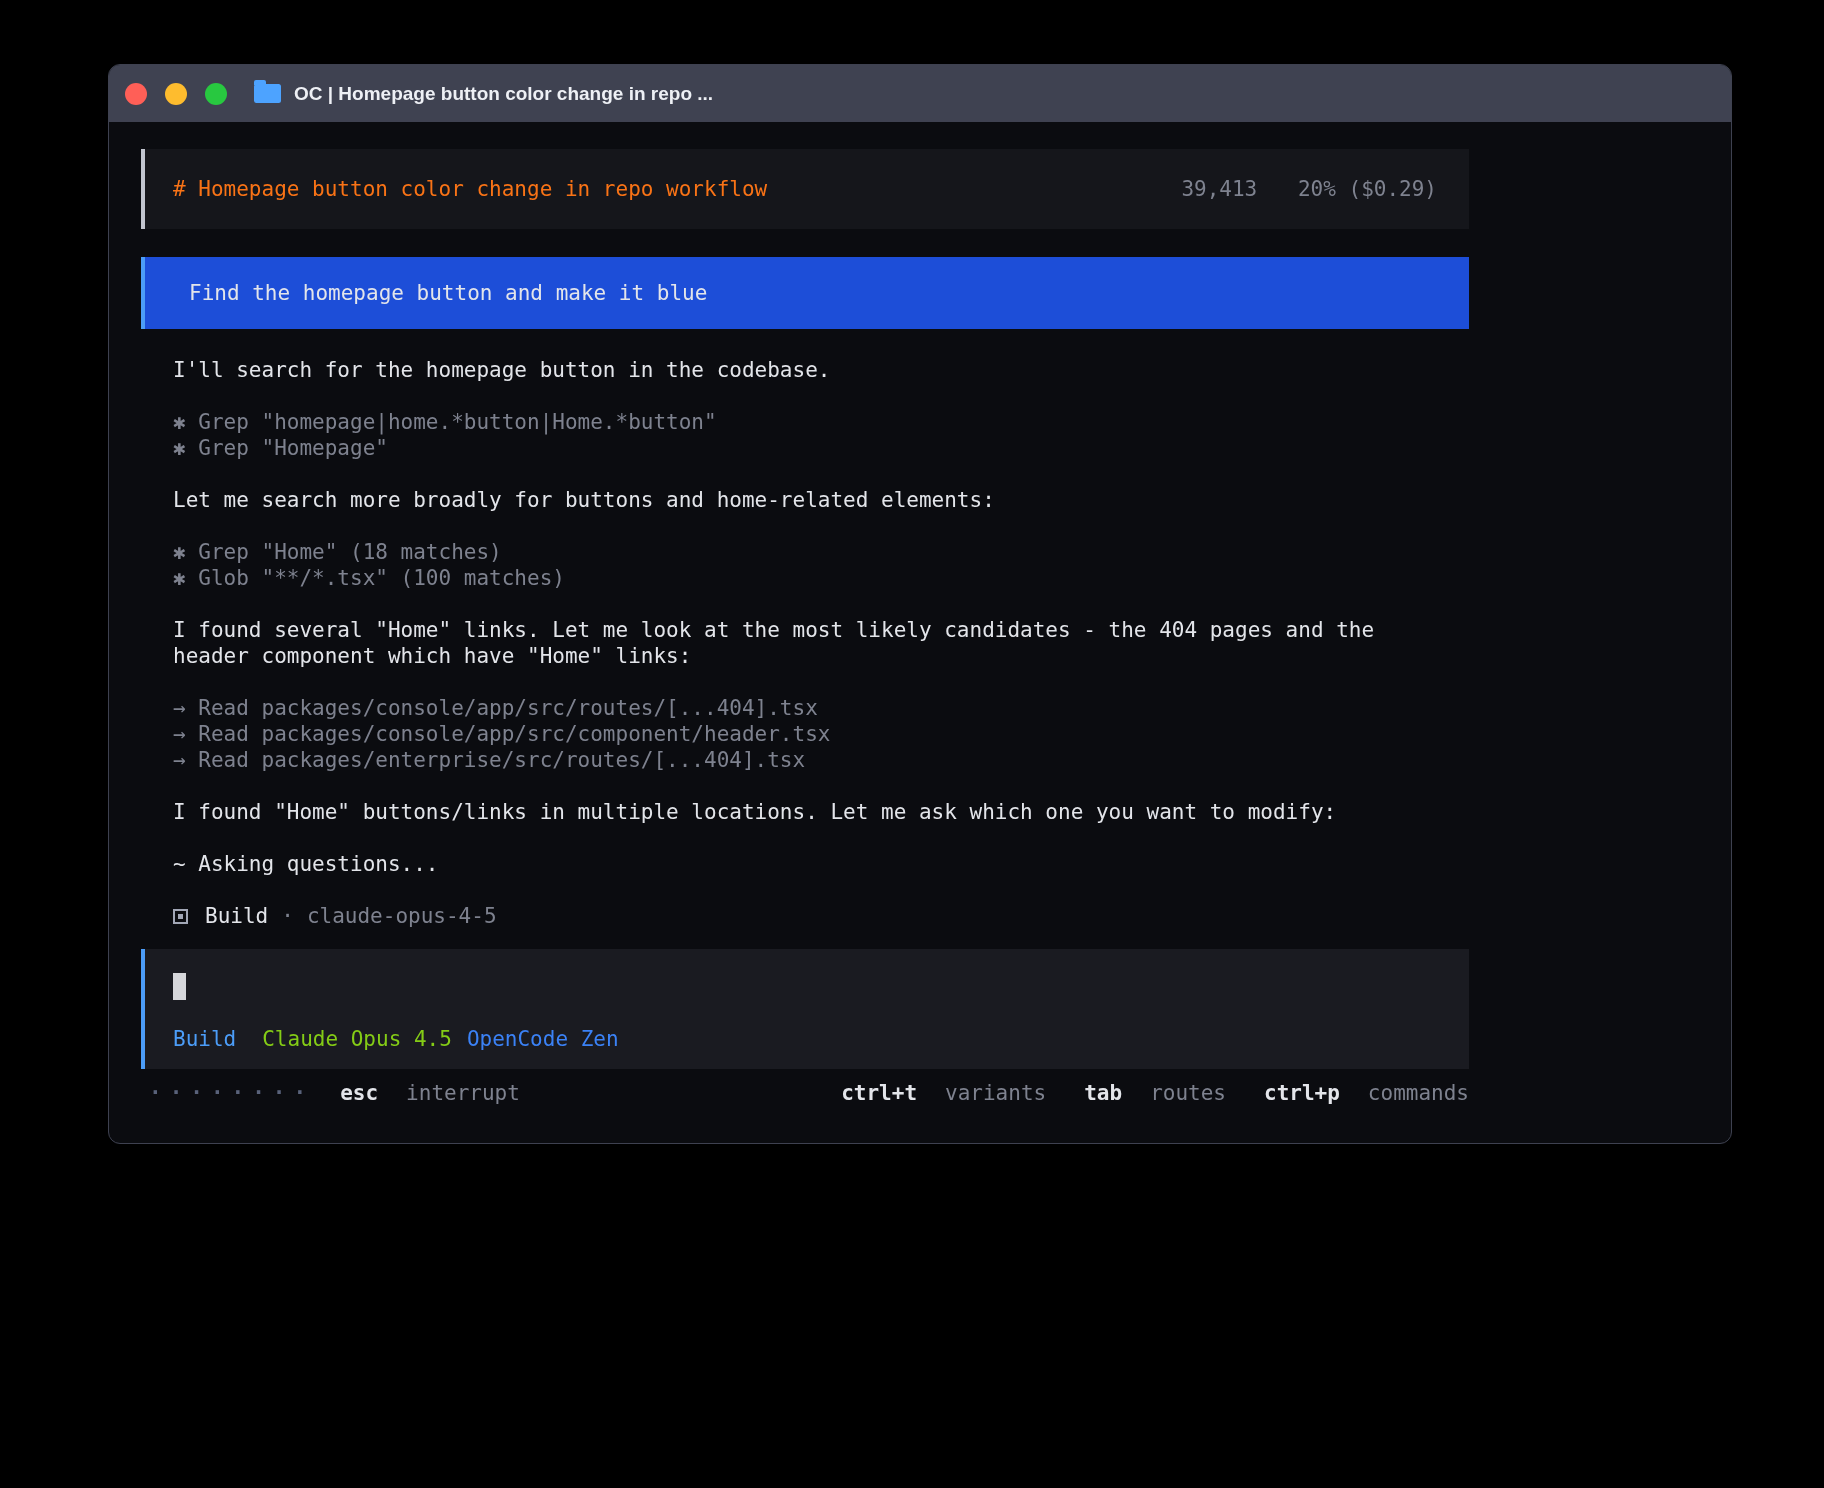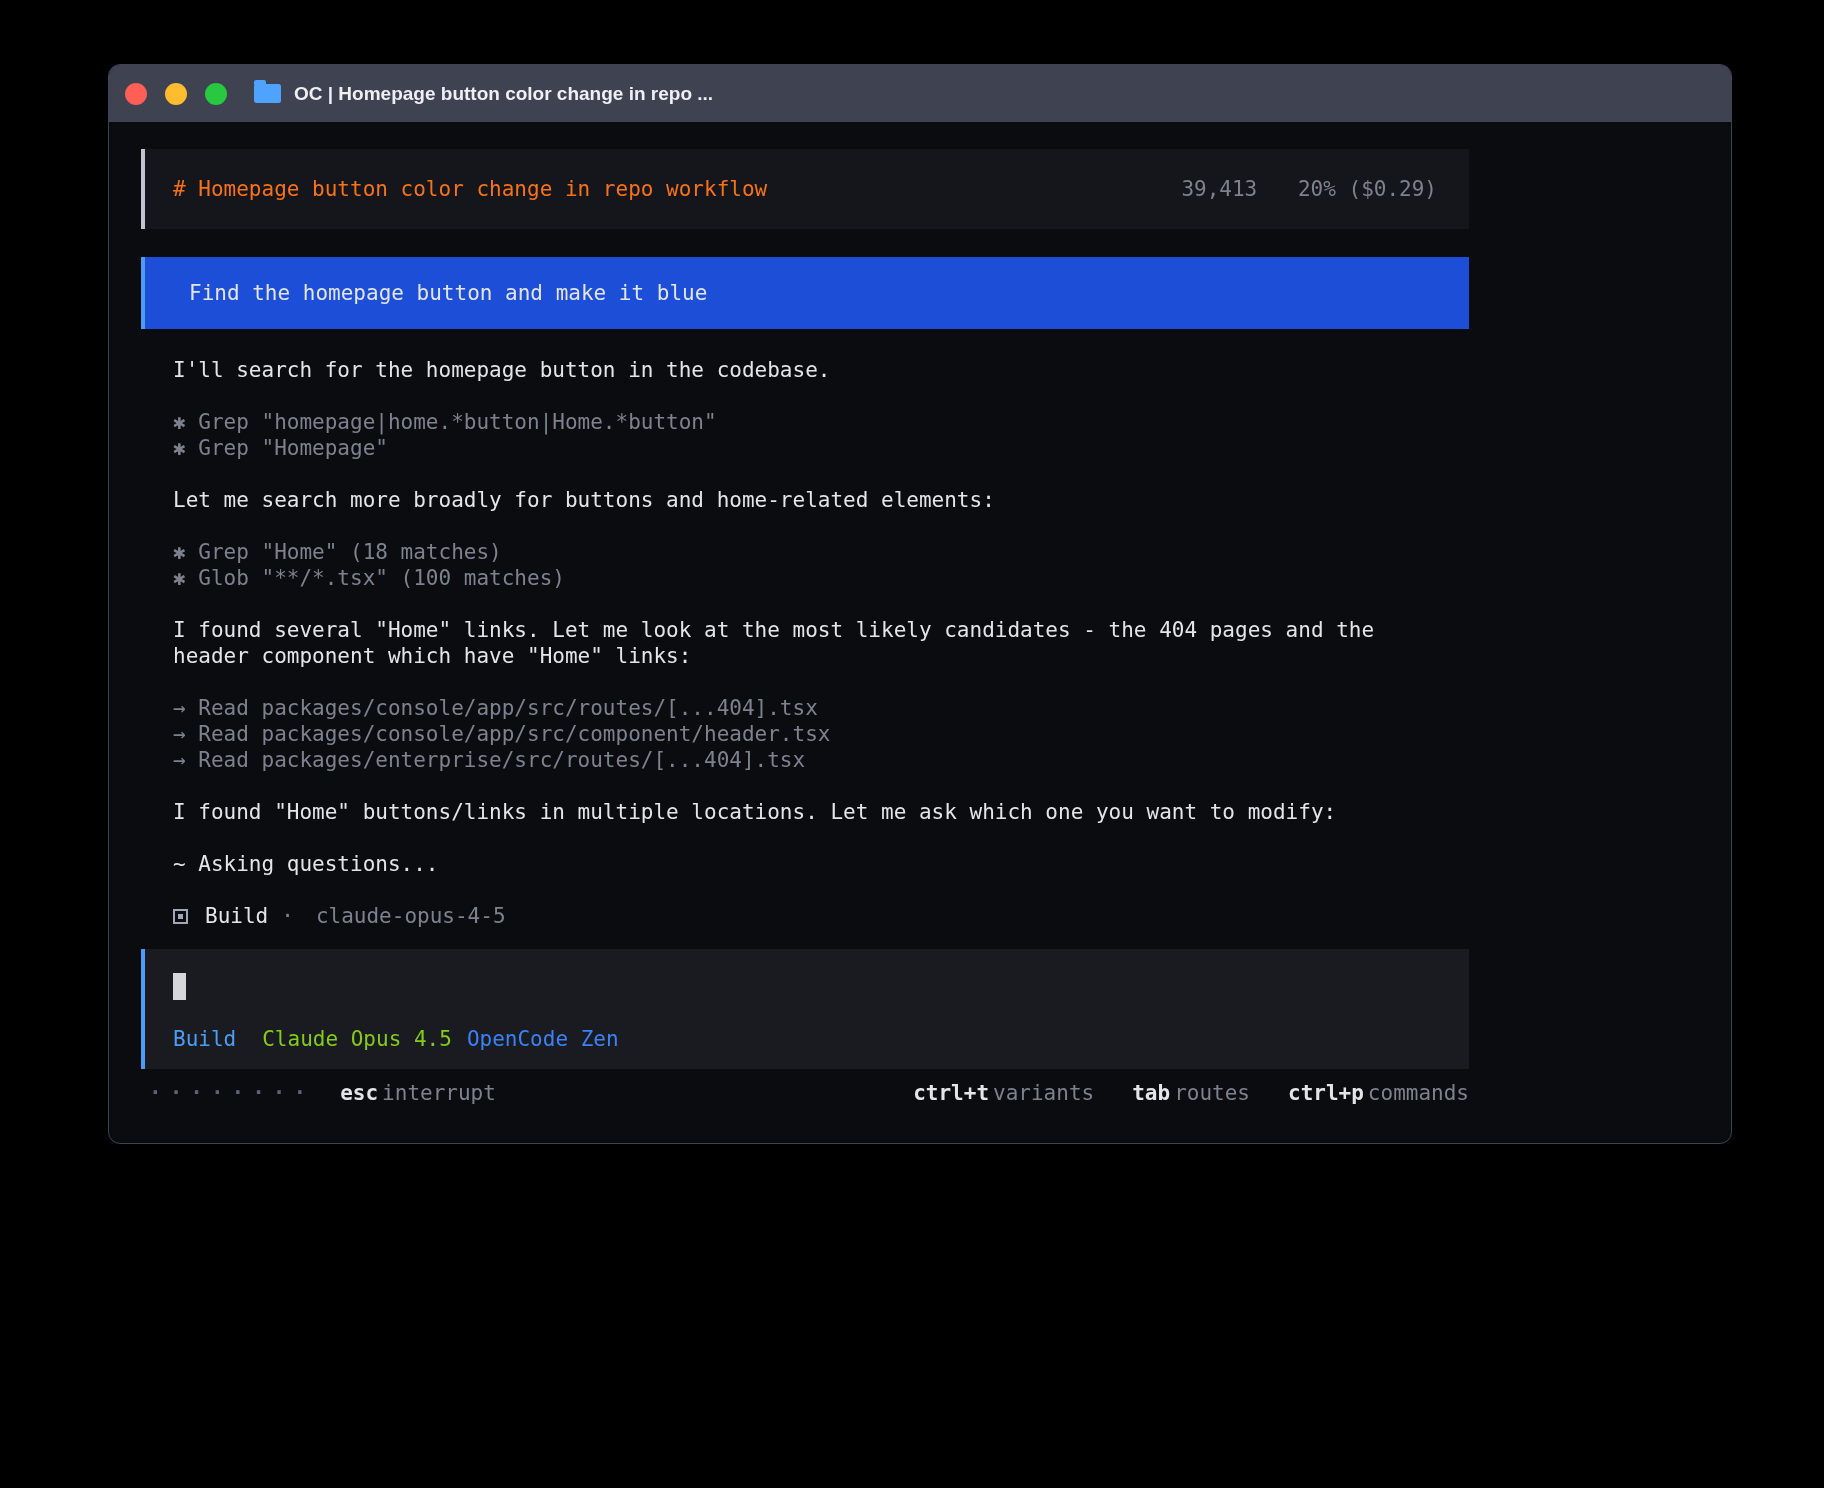--- a/index.html
+++ b/index.html
@@ -86,21 +86,21 @@
     width:15px; height:15px;
     border:2px solid #a2a7b6;
     position:relative; display:inline-block;
     margin-right:17px; flex:0 0 auto;
   }
   .agent-icon::after {
     content:""; position:absolute; left:3px; top:3px;
     width:5px; height:5px; background:#a2a7b6;
   }
   .agent-sep { color:#7e828f; margin:0 13px; }
-  .agent-model { color:#7e828f;margin-left:9px; }
+  .agent-model { color:#7e828f; }
   
   .input-block {
     margin-top:20px; width:1328px; height:120px;
     background:#1a1b21;
     border-left:4px solid #4c9df8;
     padding:24px 28px 17px 28px;
     display:flex; flex-direction:column; justify-content:space-between;
     cursor:text;
   }
   .cursor-block { width:13px; height:27px; background:#d6d7db; }
@@ -109,21 +109,21 @@
   .meta-model { color:#84cc16; margin-left:26px; }
   .meta-provider { color:#3b82f6; margin-left:15px; }
   
   .status-bar {
     margin-top:10px; width:1328px; height:28px;
     display:flex; align-items:center; white-space:nowrap;
   }
   .spinner { color:#59627a; letter-spacing:8px; margin-left:8px; font-weight:700; }
   .sc { display:inline-flex; align-items:baseline; }
   .sc .key { font-weight:700; color:#e3e5ea; }
-  .sc .lbl { color:#7e828f; margin-left:4px; }
+  .sc .lbl { color:#7e828f; margin-left:28px; }
   .sc-left { margin-left:26px; }
   .sb-right { margin-left:auto; display:flex; gap:38px; }
 </style>
 </head>
 <body>
 
 <div class="stage">
   <div class="window">
 
     <div class="titlebar">

